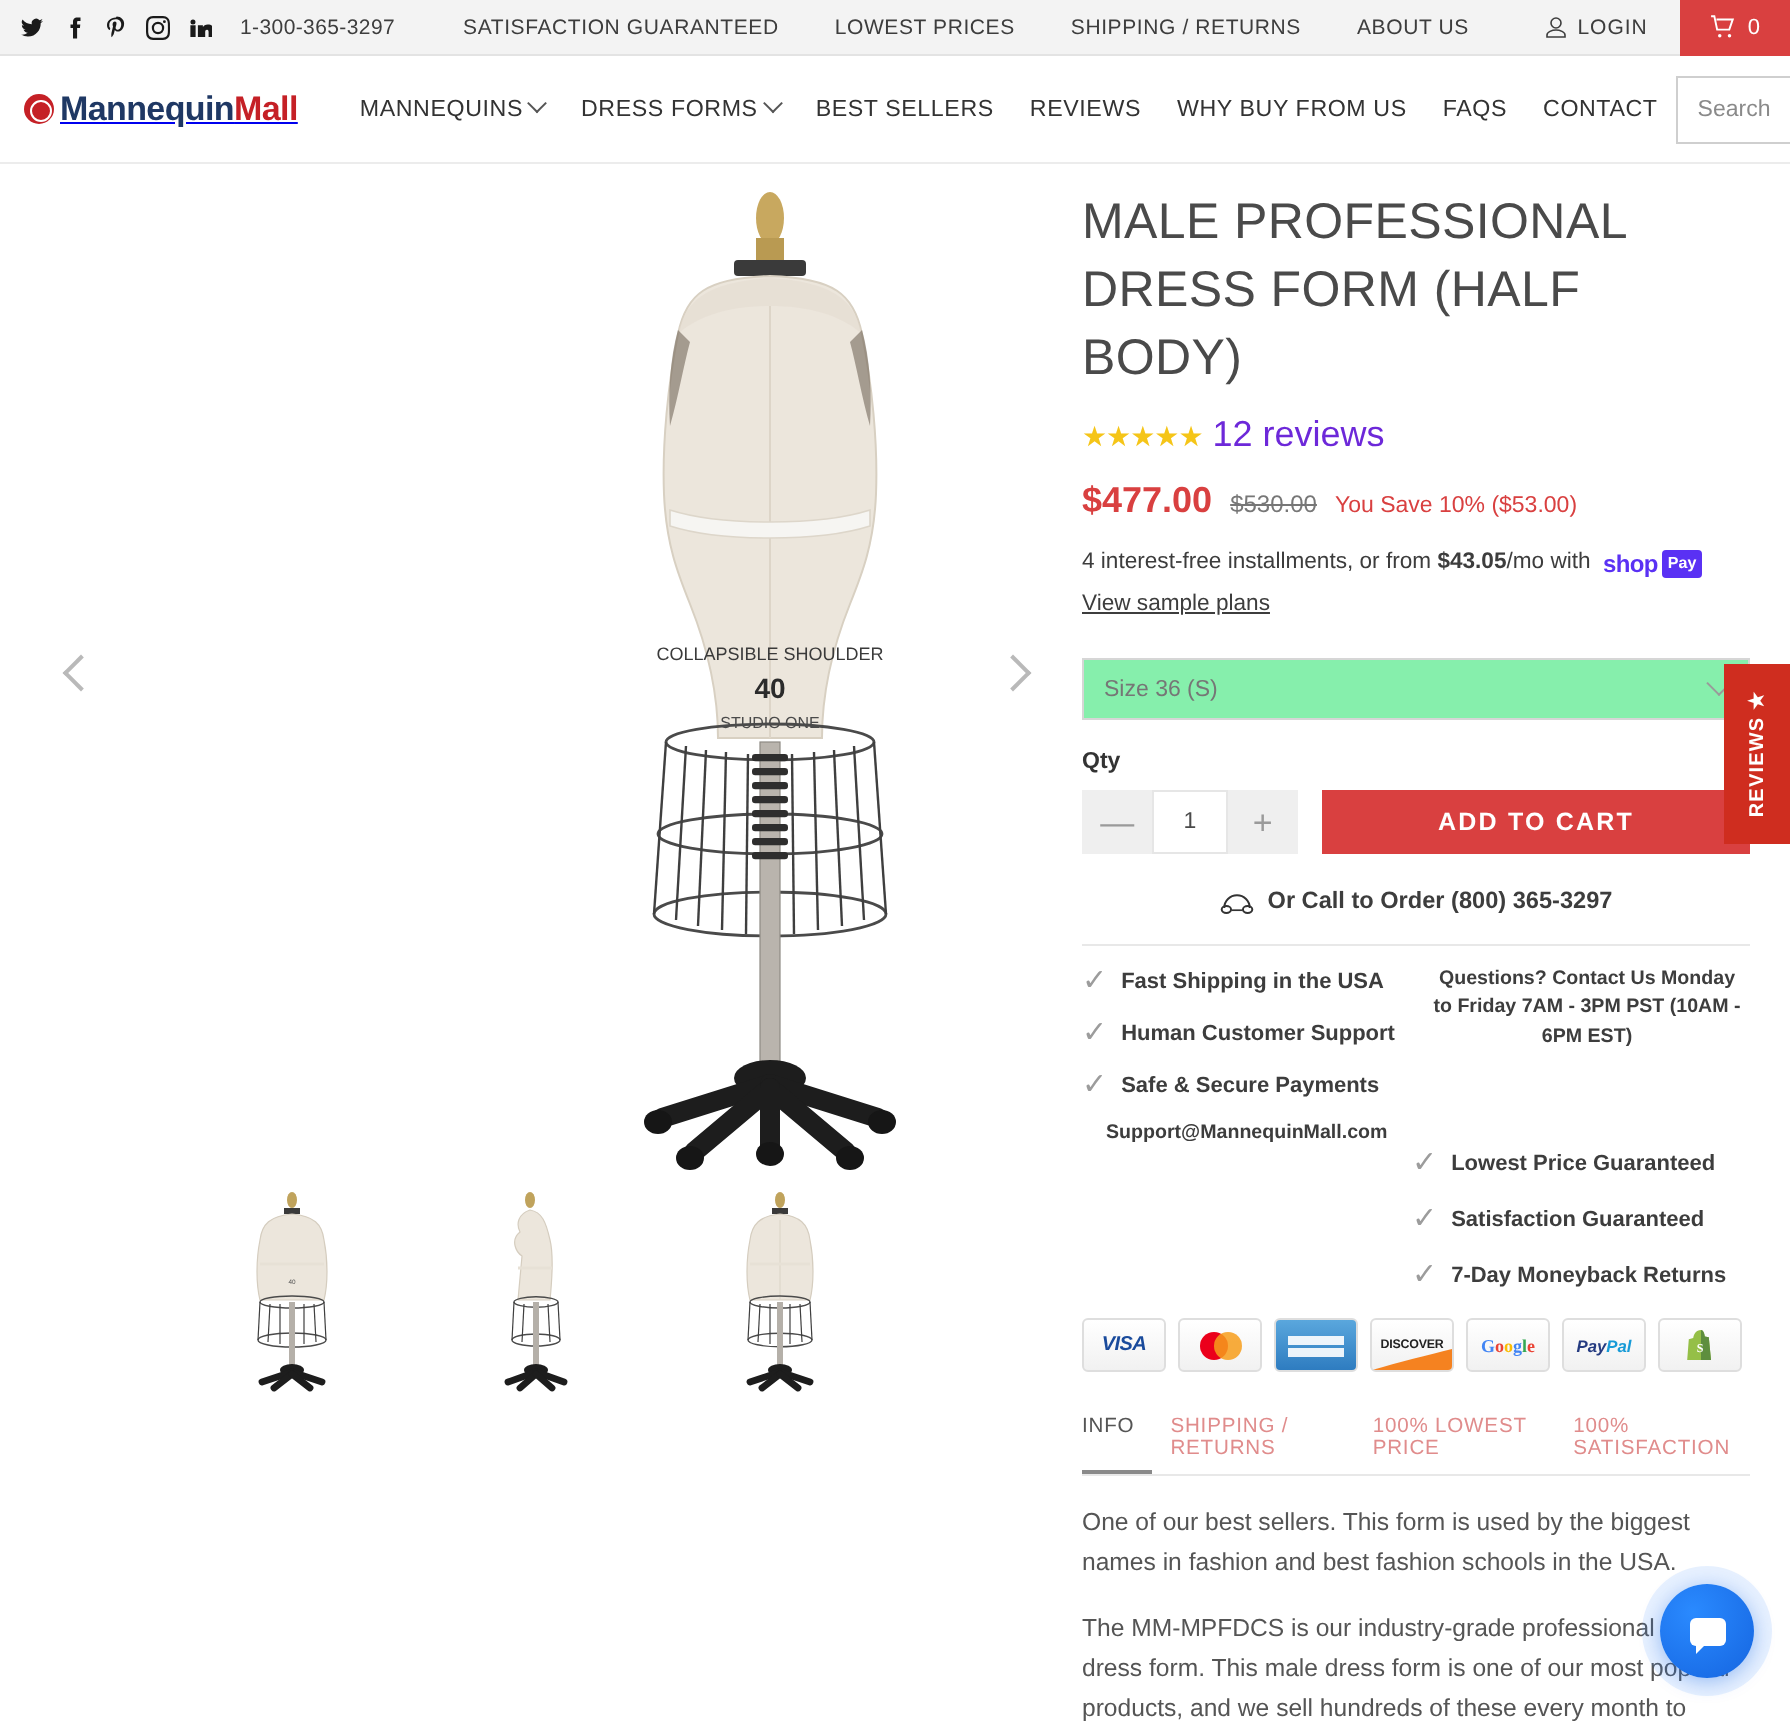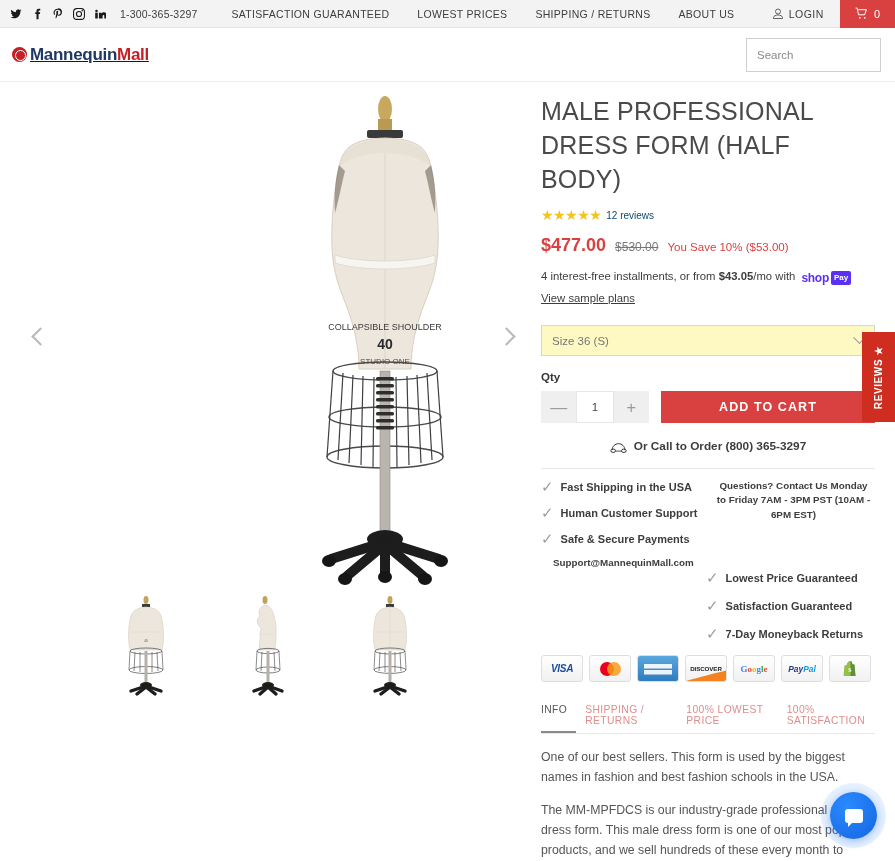--- a/index.html
+++ b/index.html
@@ -118,21 +118,21 @@
   .thumbs { display: flex; justify-content: center; gap: 36px; margin-top: 2px; }
   .thumb { width: 86px; height: 104px; cursor: pointer; }
 
   
   .title {
     font-size: 25px; font-weight: normal; color: #4a4a4a;
     line-height: 1.36; letter-spacing: .2px; text-transform: uppercase;
   }
   .rating { display: flex; align-items: center; gap: 5px; margin-top: 11px; }
   .stars { color: #f5c518; font-size: 14px; letter-spacing: -.5px; }
-  .revcount { font-size: 10px; color: #0c4a6e; }
+  .revcount { font-size: 18px; color: #6d28d9; }
 
   .pricerow { display: flex; align-items: baseline; gap: 9px; margin-top: 12px; }
   .price { font-size: 18px; font-weight: bold; color: #d94040; }
   .compare { font-size: 12px; color: #777; text-decoration: line-through; }
   .save { font-size: 11.5px; color: #d94040; }
 
   .installments {
     margin-top: 12px; font-size: 11.3px; color: #3d3d3d; line-height: 1.55;
   }
   .installments b { font-weight: bold; }
@@ -143,21 +143,21 @@
   .shoppay .w { color: #5a31f4; font-weight: bold; font-size: 12px; letter-spacing: -.3px; }
   .shoppay .p {
     background: #5a31f4; color: #fff; font-size: 8px; font-weight: bold;
     border-radius: 2px; padding: 1px 3px;
   }
   .sampleplans { display:block; color: #3d3d3d; font-size: 11.3px; text-decoration: underline; margin-top: 2px;}
 
   .select {
     margin-top: 18px; height: 31px; border: 1px solid #d6d6d6;
     display: flex; align-items: center; padding: 0 10px;
-    font-size: 11.5px; color: #767676; background: #fef9c3;
+    font-size: 11.5px; color: #767676; background: #86efac;
     position: relative;
   }
   .select .dn {
     margin-left: auto; width: 9px; height: 9px;
     border-right: 1.4px solid #9a9a9a; border-bottom: 1.4px solid #9a9a9a;
     transform: rotate(45deg) translate(-2px,-2px);
   }
 
   .qtylabel { font-size: 11.5px; font-weight: bold; color: #333; margin-top: 15px; }
 
@@ -299,20 +299,35 @@
   </div>
 </div>
 
 <div class="header">
   <a href="#" class="logo">
     <span class="logo-mark"></span>
     <span class="logo-text">
       <span class="a">Mannequin</span><span class="b">Mall</span>
     </span>
   </a>
+  <nav class="nav">
+    <a href="#">
+        <span>MANNEQUINS</span>
+        <i class="chev"></i>
+      </a>
+    <a href="#">
+        <span>DRESS FORMS</span>
+        <i class="chev"></i>
+      </a>
+    <a href="#">BEST SELLERS</a>
+    <a href="#">REVIEWS</a>
+    <a href="#">WHY BUY FROM US</a>
+    <a href="#">FAQS</a>
+    <a href="#">CONTACT</a>
+  </nav>
   <div class="search">
     <input type="text" placeholder="Search" style="">
 
   </div>
 </div>
 
 <div class="page">
 
   <div class="gallery">
     <div class="mainimg">

